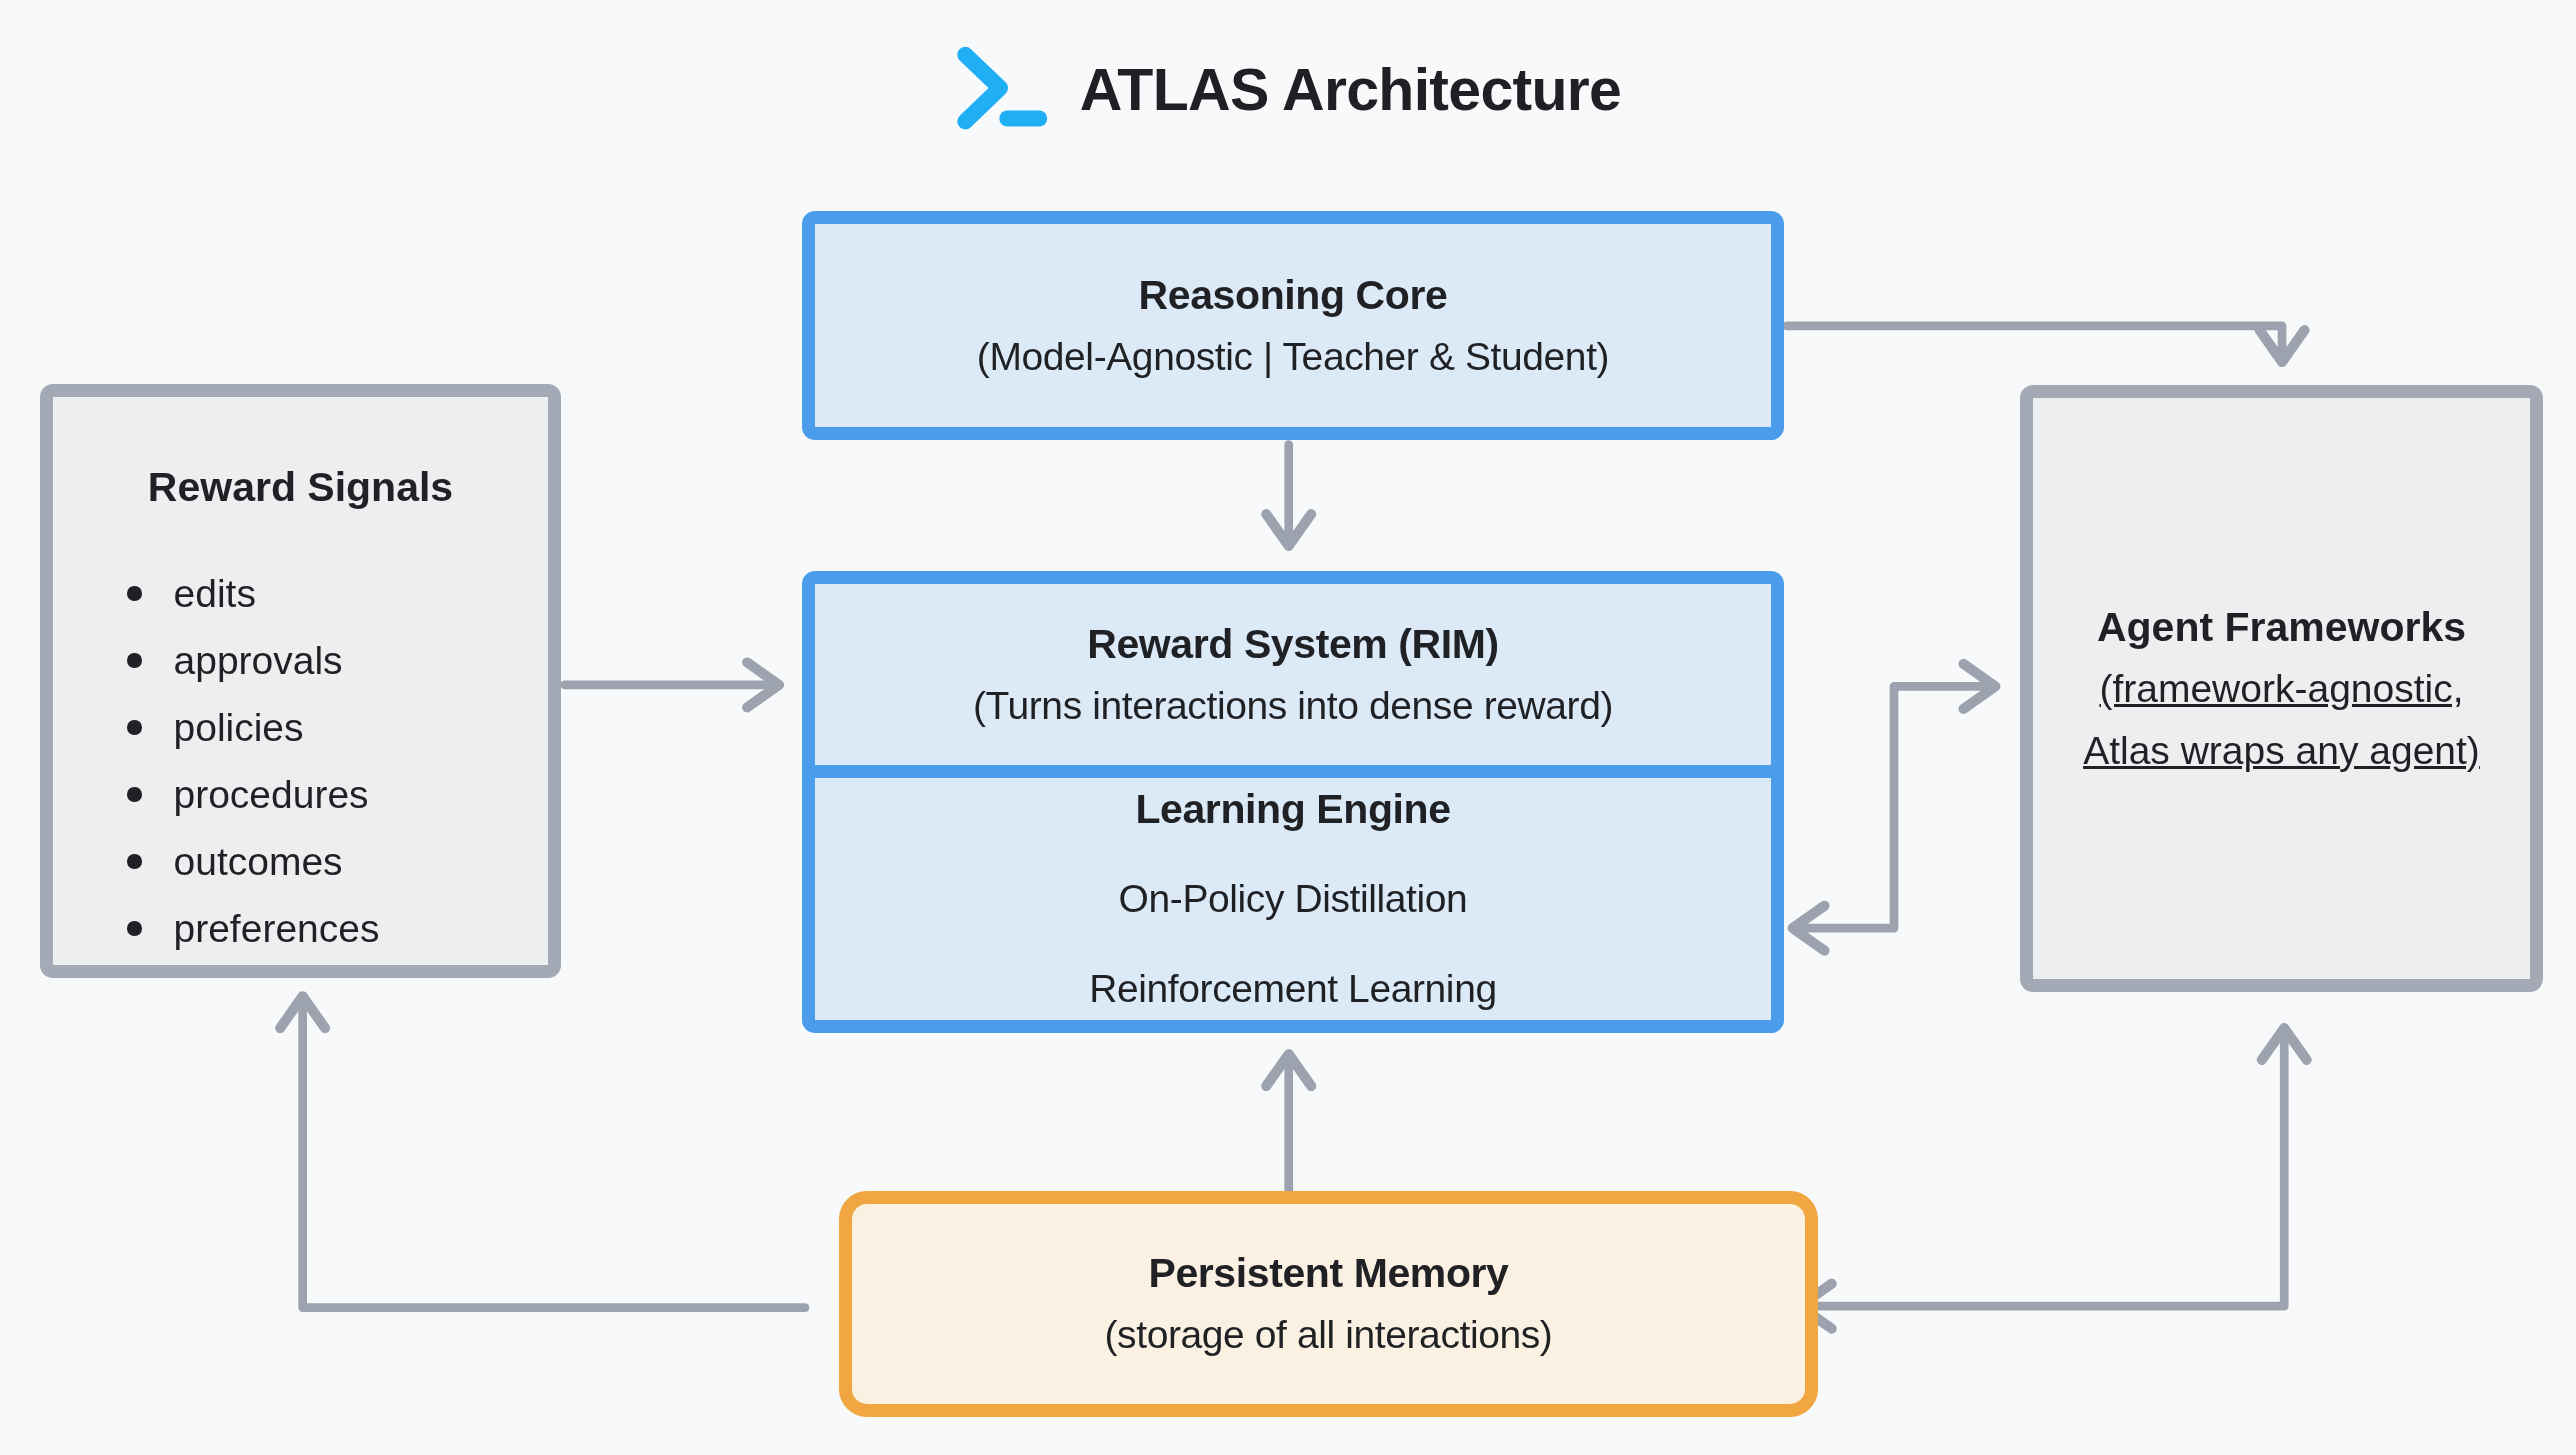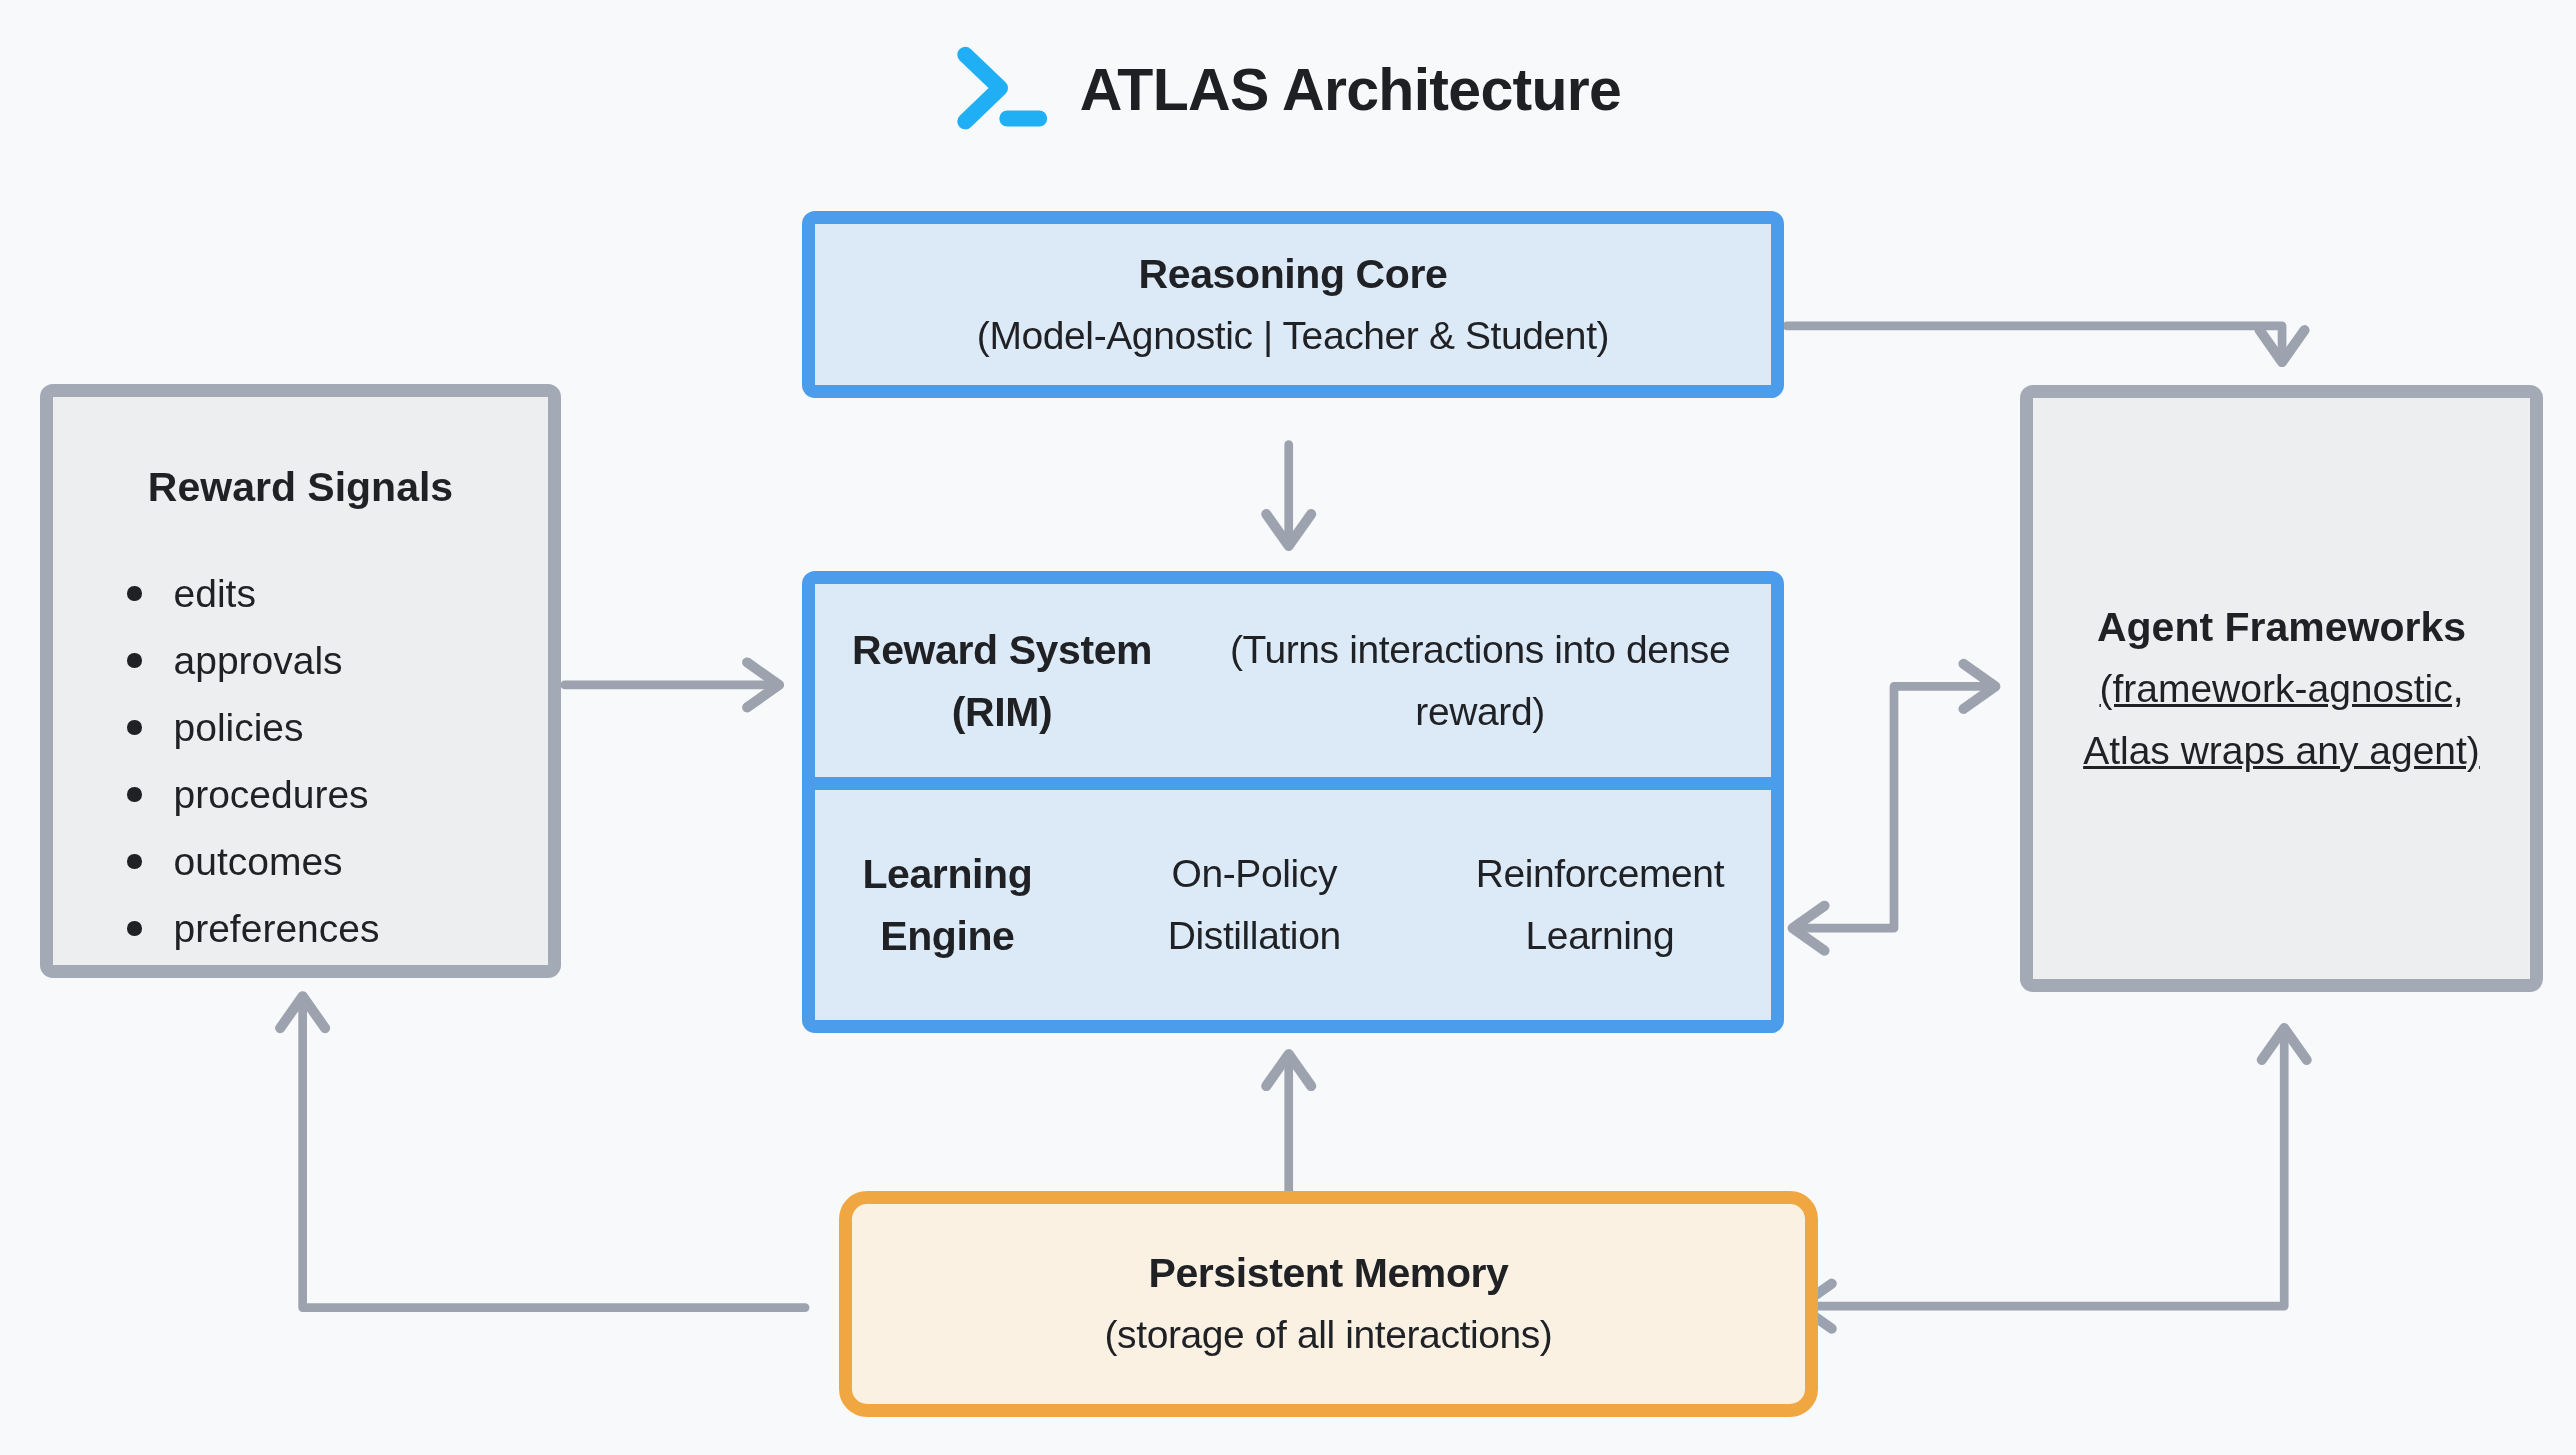--- a/index.html
+++ b/index.html
@@ -29,29 +29,29 @@
     text-align:center;
   }
   .node .t{font-size:41px;font-weight:700;line-height:62px;letter-spacing:-0.4px;}
   .node .s{font-size:39px;font-weight:400;line-height:62px;letter-spacing:-0.4px;}
 
   .blue-node{border:13px solid #4B9DEB;background:#DCE9F7;}
   .gray-node{border:13px solid #A3AAB5;background:#EDEEF0;}
   .orange-node{border:13px solid #F0A742;background:#FAF1E3;}
 
   
-  .reasoning{left:802px;top:211px;width:982px;height:187px;}
+  .reasoning{left:802px;top:211px;width:982px;height:229px;}
 
   
   .core-stack{
     position:absolute;left:802px;top:571px;width:982px;height:462px;
     box-sizing:border-box;border:13px solid #4B9DEB;border-radius:13px;
     background:#DCE9F7;display:flex;flex-direction:column;
   }
-  .core-sec{display:flex;flex-direction:row;align-items:center;justify-content:center;text-align:center;}
+  .core-sec{display:flex;flex-direction:column;align-items:center;justify-content:center;text-align:left;}
   .core-sec.top{height:193px;}
   .core-divider{height:13px;background:#4B9DEB;flex:0 0 auto;}
   .core-sec.bottom{flex:1;gap:28px;}
   .core-sec .t{font-size:41px;font-weight:700;line-height:62px;letter-spacing:-0.4px;}
   .core-sec .s{font-size:39px;font-weight:400;line-height:62px;letter-spacing:-0.4px;}
 
   
   .signals{
     left:40px;top:384px;width:521px;height:594px;
     justify-content:flex-start;align-items:stretch;text-align:left;

